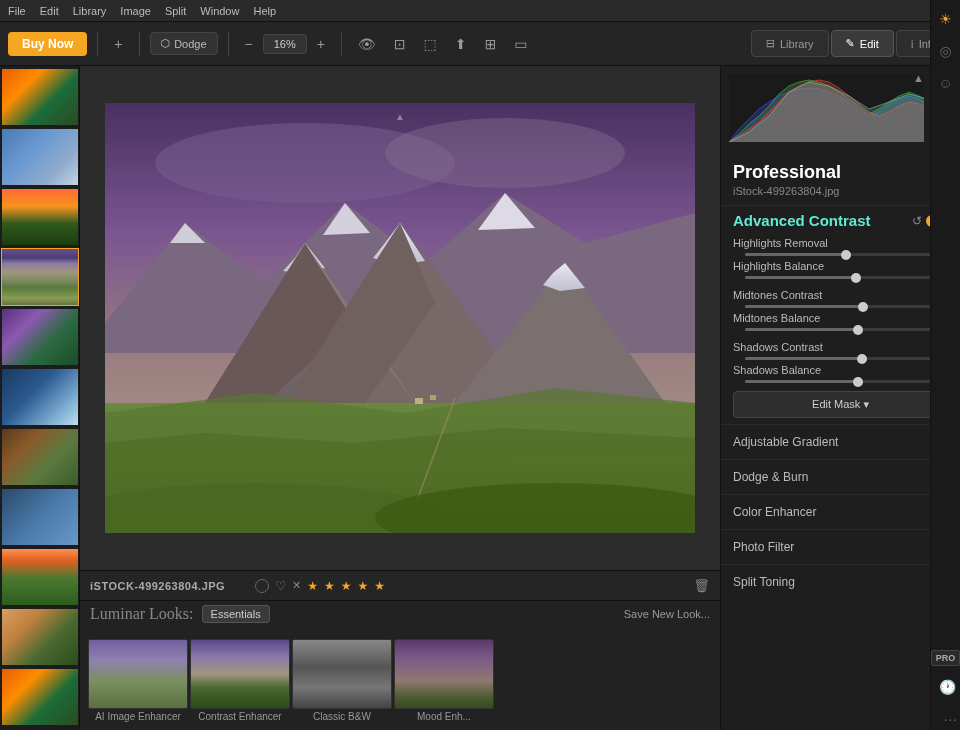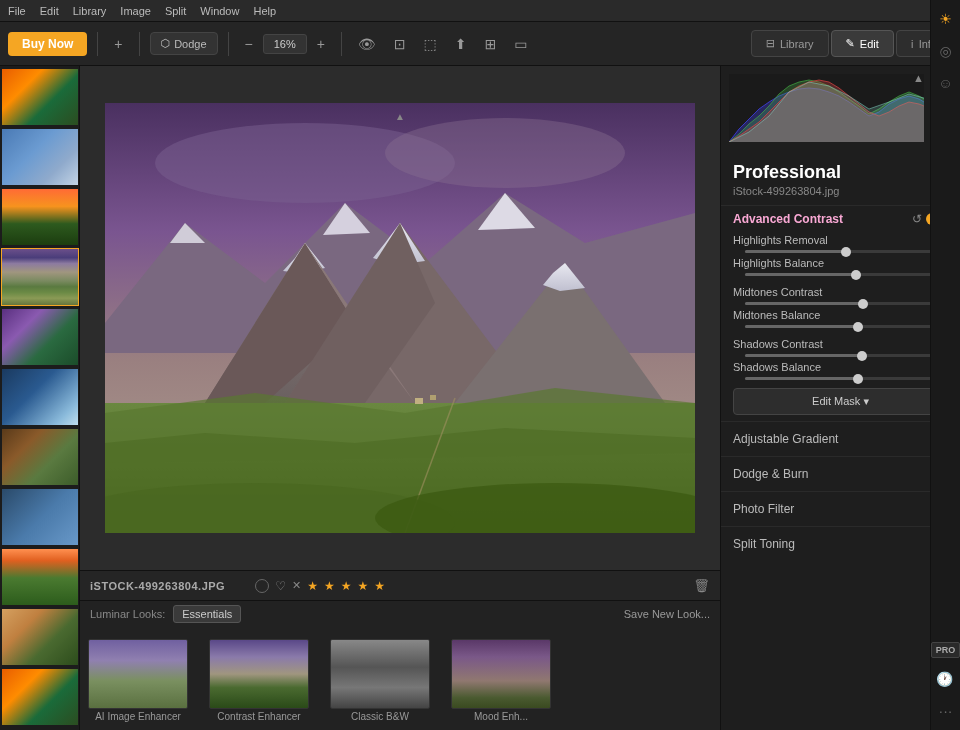--- a/index.html
+++ b/index.html
@@ -43,24 +43,24 @@
     .rating-area { display: flex; align-items: center; gap: 6px; margin-left: 20px; }
     .circle-btn { width: 14px; height: 14px; border-radius: 50%; border: 1px solid #666; background: transparent; cursor: pointer; }
     .heart-btn { color: #888; cursor: pointer; font-size: 12px; }
     .x-btn { color: #888; cursor: pointer; font-size: 11px; }
     .star { color: #f5a623; font-size: 12px; cursor: pointer; }
     .trash-btn { margin-left: auto; color: #888; cursor: pointer; font-size: 13px; }
 
     
     #looks-bar { height: 130px; background: #222; border-top: 1px solid #111; display: flex; flex-direction: column; }
     .looks-header { display: flex; align-items: center; padding: 4px 10px; gap: 8px; }
-    .looks-label { font-size: 11px; color: #888; }
+    .looks-label { font-size: 16px; color: #888; font-family: Liberation Serif, serif; }
     .looks-essentials { background: #3a3a3a; border: 1px solid #555; color: #ccc; border-radius: 3px; padding: 2px 8px; font-size: 11px; cursor: pointer; }
     .save-look-btn { margin-left: auto; font-size: 11px; color: #999; cursor: pointer; }
-    .looks-strip { display: flex; gap: 21px; padding: 12px 8px; overflow-x: auto; }
+    .looks-strip { display: flex; gap: 2px; padding: 12px 8px; overflow-x: auto; }
     .looks-strip::-webkit-scrollbar { height: 3px; }
     .looks-strip::-webkit-scrollbar-thumb { background: #444; }
     .look-item { flex-shrink: 0; width: 100px; cursor: pointer; }
     .look-thumb { width: 100px; height: 70px; overflow: hidden; border: 1px solid #333; border-radius: 2px; }
     .look-name { font-size: 10px; color: #999; text-align: center; margin-top: 2px; }
 
     
     #right-panel { width: 240px; background: #1e1e1e; flex-shrink: 0; border-left: 1px solid #111; display: flex; flex-direction: column; overflow-y: auto; }
     #right-panel::-webkit-scrollbar { width: 4px; }
     #right-panel::-webkit-scrollbar-thumb { background: #444; }
@@ -68,21 +68,21 @@
     
     #histogram-area { padding: 8px 8px 4px 8px; position: relative; height: 90px; }
 
     
     .panel-section-title { font-size: 18px; font-weight: 600; color: #fff; padding: 6px 12px 2px 12px; }
     .panel-filename { font-size: 11px; color: #888; padding: 0 12px 8px 12px; }
 
     
     .adj-section { border-top: 1px solid #2a2a2a; }
     .adj-header { display: flex; align-items: center; padding: 6px 12px; cursor: pointer; }
-    .adj-title { font-size: 12px; font-weight: 700; color: #f9a8d4; flex: 1; }
+    .adj-title { font-size: 15px; font-weight: 700; color: #5eead4; flex: 1; }
     .adj-reset { color: #888; font-size: 12px; margin-right: 4px; cursor: pointer; }
     .adj-toggle { width: 22px; height: 12px; background: #f5a623; border-radius: 6px; position: relative; cursor: pointer; }
     .adj-toggle::after { content: ''; position: absolute; right: 2px; top: 2px; width: 8px; height: 8px; background: #fff; border-radius: 50%; }
 
     
     .slider-row { display: flex; align-items: center; padding: 2px 12px; }
     .slider-label { font-size: 11px; color: #bbb; flex: 1; }
     .slider-val { font-size: 11px; color: #ccc; width: 24px; text-align: right; }
     .slider-track { flex: 1; height: 3px; background: #3a3a3a; border-radius: 2px; margin: 0 8px; position: relative; cursor: pointer; }
     .slider-fill { height: 100%; background: #666; border-radius: 2px; }
@@ -435,28 +435,29 @@
           <div class="slider-thumb" style="left:59%"></div>
         </div>
       </div>
 
       
       <button class="edit-mask-btn">Edit Mask ▾</button>
     </div>
 
     <div class="collapsible-item">Adjustable Gradient</div>
     <div class="collapsible-item">Dodge &amp; Burn</div>
+    <div class="collapsible-item">Color Enhancer</div>
     <div class="collapsible-item">Photo Filter</div>
     <div class="collapsible-item">Split Toning</div>
   </div>
 
   <div class="side-icons">
     <span class="side-icon active">☀</span>
     <span class="side-icon">◎</span>
     <span class="side-icon">☺</span>
-    <div style="margin-top:auto;margin-bottom:8px;display:flex;flex-direction:column;align-items:center;gap:10px;">
+    <div style="margin-top:auto;display:flex;flex-direction:column;align-items:flex-end;gap:10px;">
       <span class="pro-badge">PRO</span>
       <span class="side-icon">🕐</span>
       <span class="side-icon">···</span>
     </div>
   </div>
 
 </div>
 
 </body></html>

